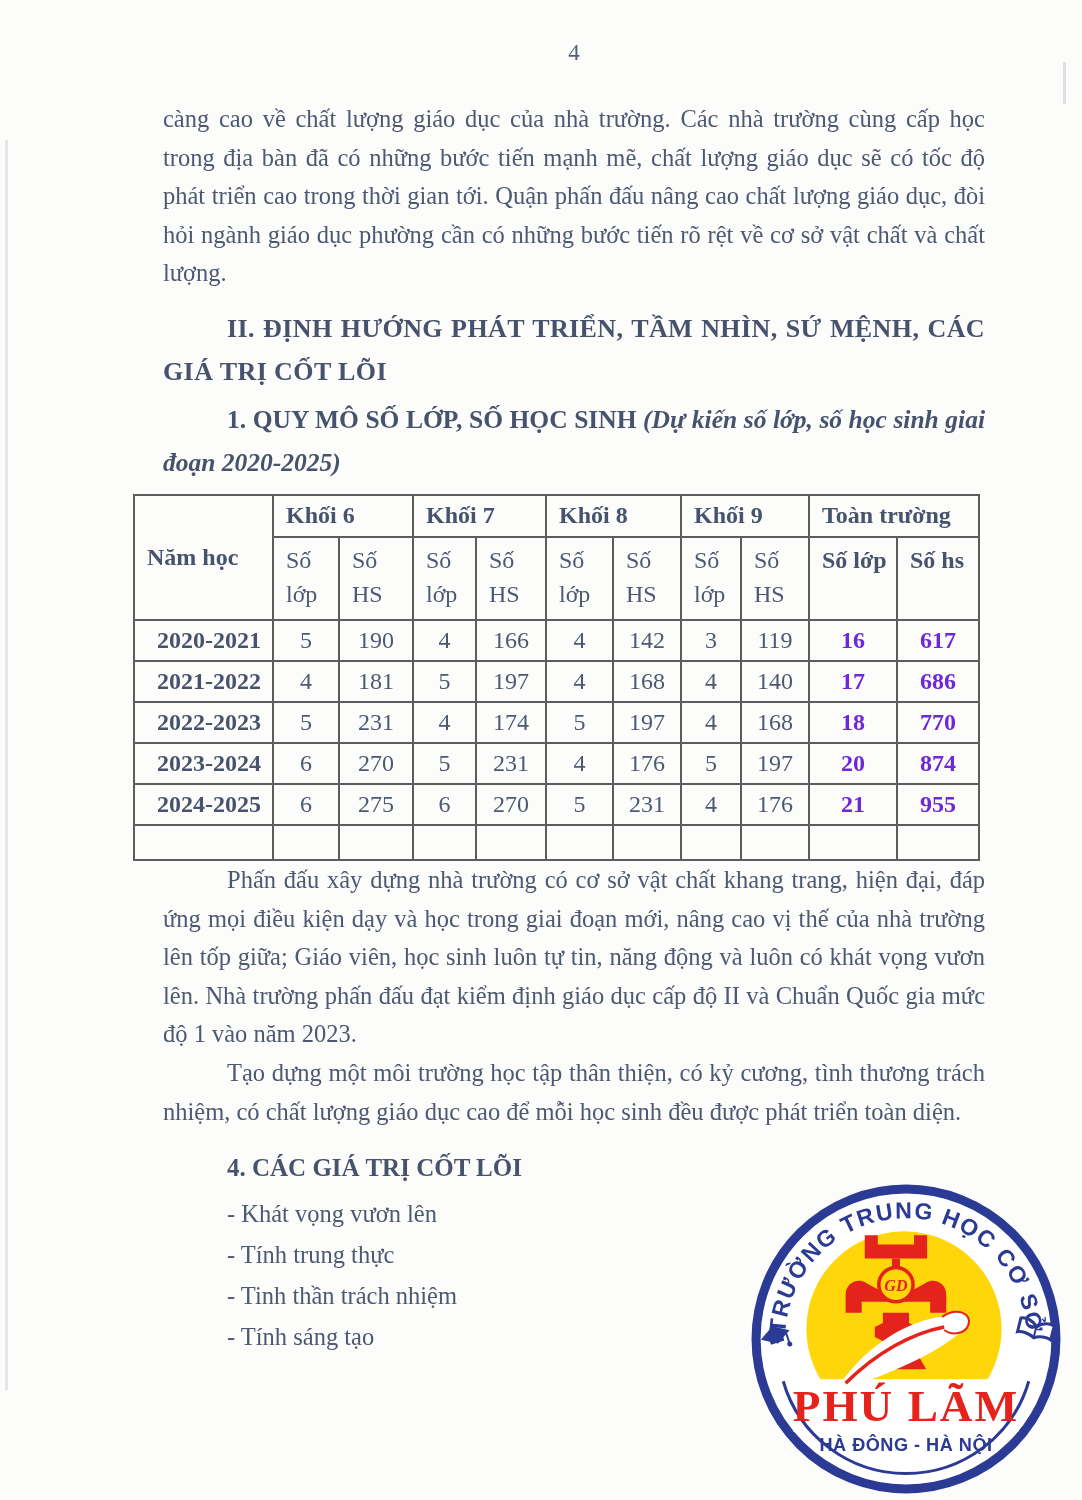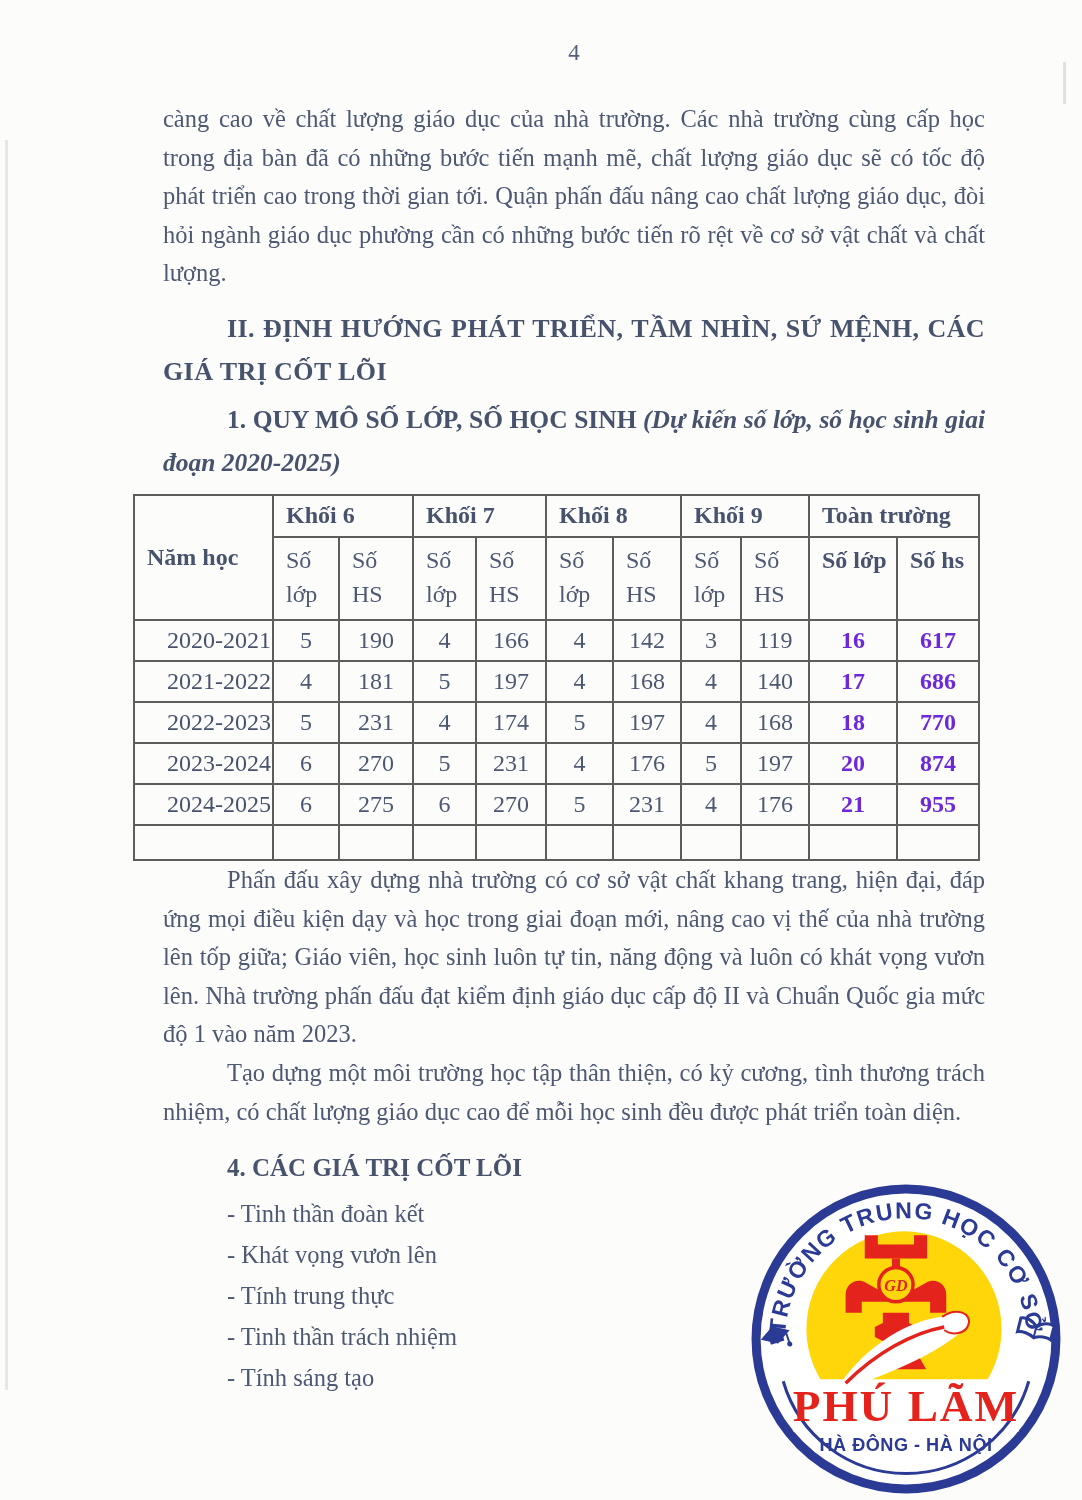--- a/index.html
+++ b/index.html
@@ -20,21 +20,21 @@
   .h-sec{margin:20px 0 8px;font-size:25px;line-height:34px;font-weight:bold;text-indent:64px;color:#47526d;}
   .tbl{border-collapse:collapse;table-layout:fixed;width:845px;margin:10px 0 0 -30px;
        font-size:24px;color:#4d5872;}
   .tbl th,.tbl td{border:2px solid #5d5d5d;overflow:hidden;}
   .tbl th{font-weight:bold;text-align:left;}
   th.year-h{padding-left:12px;color:#47526d;}
   th.grp{height:36px;padding:2px 4px 2px 12px;color:#47526d;}
   th.sub{font-weight:normal;vertical-align:top;height:74px;padding:5px 4px 2px 12px;line-height:34px;color:#4d5872;}
   th.sub.b{font-weight:bold;color:#47526d;}
   .tbl td{text-align:center;height:37px;}
-  .tbl td.year{font-weight:normal;text-align:right;padding-left:12px;color:#47526d;}
+  .tbl td.year{font-weight:bold;text-align:center;padding-left:12px;color:#47526d;}
   .tbl td.b{font-weight:bold;color:#6d28d9;}
   .tbl tr.empty td{height:31px;}
   .values{list-style:none;margin:6px 0 0;padding:0 0 0 64px;}
   .values li{font-size:24.5px;line-height:41px;}
   .logo{position:absolute;left:745px;top:1178px;width:322px;height:322px;}
   .logo .arc{font-family:"Liberation Sans",sans-serif;font-weight:bold;font-size:23px;letter-spacing:1.5px;}
   .logo .lname{font-family:"Liberation Serif",serif;font-weight:bold;font-size:45px;letter-spacing:2px;}
   .logo .lloc{font-family:"Liberation Sans",sans-serif;font-weight:bold;font-size:18px;letter-spacing:.5px;}
   .logo .gd{font-family:"Liberation Serif",serif;font-weight:bold;font-style:italic;font-size:16px;}
 </style>
@@ -172,21 +172,20 @@
           </tr>
         </tbody>
     </table>
 
     <p class="body ind">Phấn đấu xây dựng nhà trường có cơ sở vật chất khang trang, hiện đại, đáp ứng mọi điều kiện dạy và học trong giai đoạn mới, nâng cao vị thế của nhà trường lên tốp giữa; Giáo viên, học sinh luôn tự tin, năng động và luôn có khát vọng vươn lên. Nhà trường phấn đấu đạt kiểm định giáo dục cấp độ II và Chuẩn Quốc gia mức độ 1 vào năm 2023.</p>
 
     <p class="body ind">Tạo dựng một môi trường học tập thân thiện, có kỷ cương, tình thương trách nhiệm, có chất lượng giáo dục cao để mỗi học sinh đều được phát triển toàn diện.</p>
 
     <h3 class="h-sec">4. CÁC GIÁ TRỊ CỐT LÕI</h3>
     <ul class="values">
-      <li>- Tinh thần đoàn kết</li>
       <li>- Khát vọng vươn lên</li>
       <li>- Tính trung thực</li>
       <li>- Tinh thần trách nhiệm</li>
       <li>- Tính sáng tạo</li>
     </ul>
   </div>
 
   <div class="logo">
     <svg viewBox="0 0 320 320" width="322" height="322">
       <circle cx="160" cy="160" r="149" fill="#ffffff" stroke="#2b3a94" stroke-width="9"></circle>

